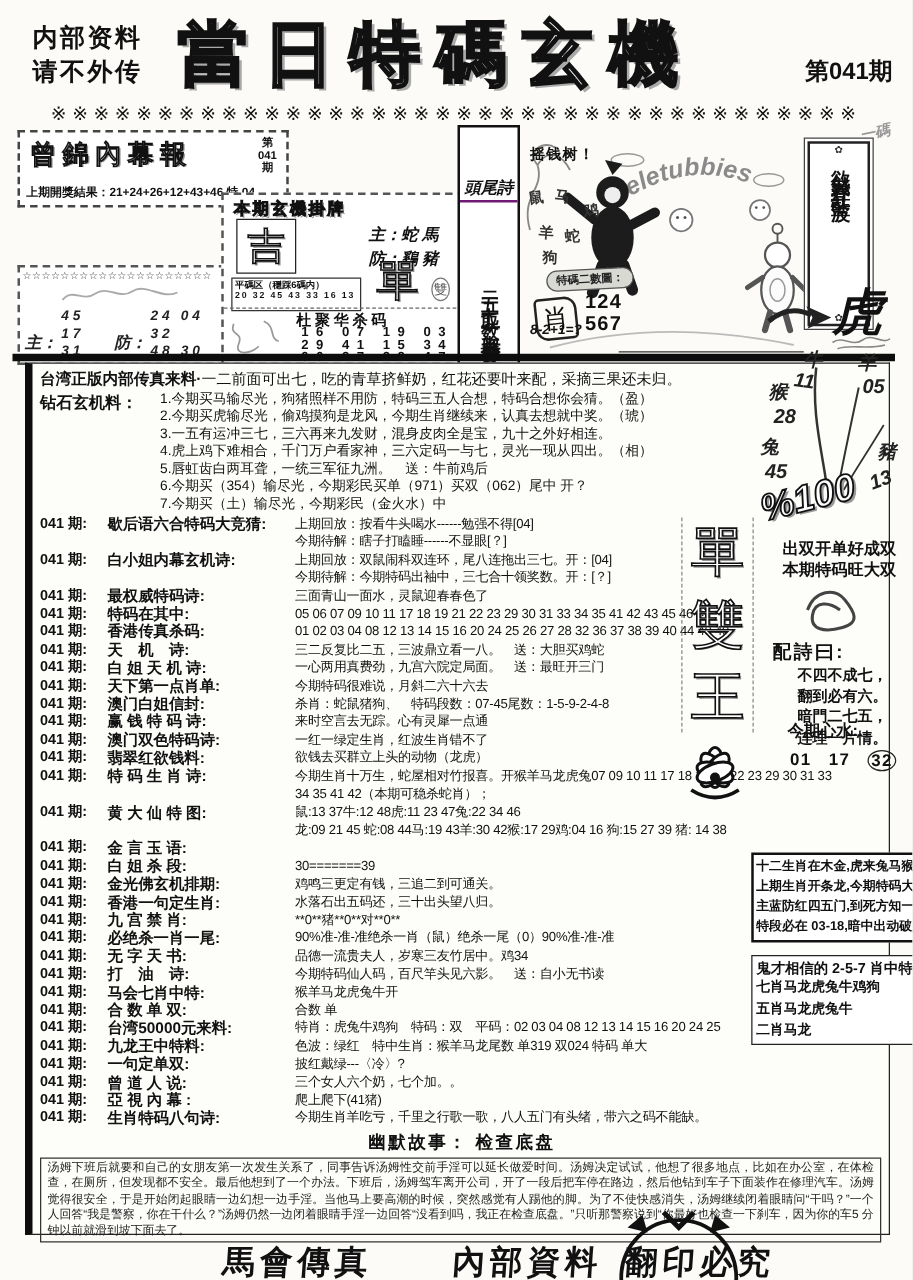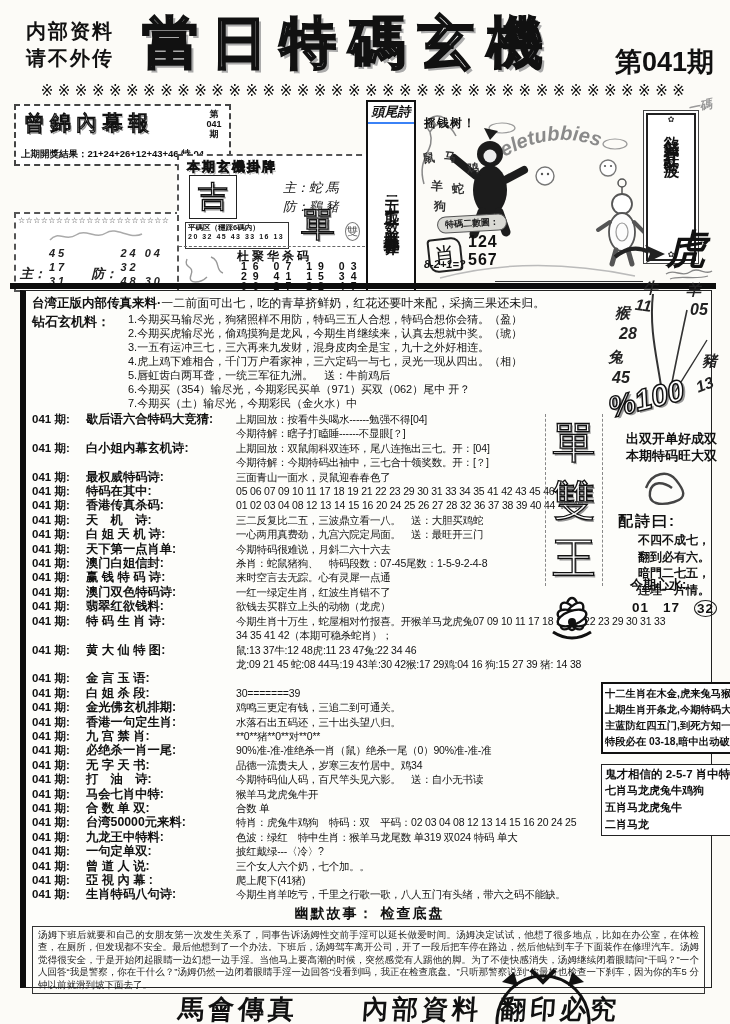--- a/index.html
+++ b/index.html
@@ -5,50 +5,50 @@
   html,body{margin:0;padding:0;background:#e8e8e4;}
   .page{position:relative;width:730px;height:1024px;background:#fcfbf7;overflow:hidden;
         font-family:"Liberation Sans","DejaVu Sans",sans-serif;color:#111;}
   .abs{position:absolute;}
   .outline{color:#fff;-webkit-text-stroke:1.3px #111;text-shadow:1.5px 1.5px 0 #999;}
   .outline2{color:#fff;-webkit-text-stroke:2px #111;text-shadow:3px 3px 0 #aaa;}
   .hand{font-style:italic;font-weight:bold;color:#222;}
   
   .confid{left:26px;top:18px;font-size:20px;font-weight:bold;line-height:27px;letter-spacing:2px;}
   .title{left:142px;top:6px;font-size:56px;font-weight:bold;letter-spacing:13px;white-space:nowrap;}
-  .issue-top{right:16px;top:44px;font-size:27px;font-weight:bold;}
+  .issue-top{right:16px;top:44px;font-size:19px;font-weight:bold;}
   .star-divider{left:0;top:82px;width:730px;text-align:center;font-size:15px;letter-spacing:4.5px;white-space:nowrap;}
   
   .reportbox{left:14px;top:104px;width:213px;height:58px;border:2px dashed #444;background:#fff;}
   .reportbox .rtitle{position:absolute;left:8px;top:3px;font-size:21px;letter-spacing:5px;white-space:nowrap;}
   .rissue{position:absolute;right:3px;top:3px;width:24px;text-align:center;font-size:9px;font-weight:bold;line-height:10px;}
   .lastdraw{position:absolute;left:5px;bottom:3px;font-size:9.5px;font-weight:bold;white-space:nowrap;}
   .starsbox{left:14px;top:212px;width:163px;height:76px;border:2px dashed #555;background:#fff;}
   .starrow{position:absolute;left:2px;top:2px;font-size:8px;letter-spacing:0.4px;white-space:nowrap;color:#333;}
   .stars-nums{position:absolute;left:4px;top:32px;display:flex;gap:6px;font-size:11px;}
   .grp{display:flex;align-items:center;gap:3px;}
   .grp .gl{font-size:13px;}
   .grp .gcol{line-height:14px;letter-spacing:3px;}
   .plaquebox{left:177px;top:154px;width:191px;height:134px;border:2px dashed #555;background:#fff;}
   .ptitle{position:absolute;left:8px;top:2px;font-size:13px;letter-spacing:2px;}
   .jicard{position:absolute;left:10px;top:19px;width:46px;height:42px;border:1.5px solid #222;
           display:flex;align-items:center;justify-content:center;font-size:30px;}
-  .zhufang{position:absolute;left:104px;top:22px;font-size:13px;font-weight:normal;font-style:italic;line-height:19px;white-space:nowrap;}
+  .zhufang{position:absolute;left:116px;top:22px;font-size:13px;font-weight:bold;font-style:italic;line-height:19px;white-space:nowrap;}
   .pingbox{position:absolute;left:6px;top:66px;width:102px;height:25px;border:1px solid #333;font-weight:bold;}
   .pingbox .pl{font-size:7.5px;display:block;padding-left:2px;}
   .pingbox .pn{font-size:7px;display:block;padding-left:2px;letter-spacing:1.5px;}
   .dan-big{position:absolute;left:122px;top:46px;font-size:34px;}
   .shuang-small{position:absolute;left:166px;top:66px;font-size:11px;border:1px solid #777;border-radius:50%;
                 padding:1px;color:#555;}
   .killsec{position:absolute;left:0;bottom:0;width:100%;height:43px;border-top:1px dashed #666;}
   .killtitle{position:absolute;left:58px;top:1px;font-size:12px;font-weight:bold;letter-spacing:3px;}
   .killrows{position:absolute;left:62px;top:14px;font-size:10.5px;font-weight:bold;line-height:10px;letter-spacing:6px;white-space:nowrap;}
   
   .headtail{left:366px;top:100px;width:46px;height:188px;border:2.5px solid #111;background:#fff;}
-  .httitle{font-size:13px;font-weight:bold;font-style:italic;text-align:center;border-bottom:2px solid #3b82f6;padding:1px 0;}
+  .httitle{font-size:13px;font-weight:bold;font-style:italic;text-align:center;border-bottom:2px solid #701a75;padding:1px 0;margin-top:38px;}
   .htbody{display:flex;justify-content:center;gap:2px;writing-mode:vertical-rl;height:158px;margin:0 auto;padding-top:4px;}
   .htcol1{font-size:14px;font-weight:bold;letter-spacing:4px;}
   .htcol2{font-size:16px;font-weight:bold;letter-spacing:2px;}
   
   .moneytree{left:424px;top:115px;font-size:12px;font-weight:bold;letter-spacing:1px;}
   .animal{font-size:12px;font-weight:bold;color:#333;}
   .tt-caption{left:437px;top:215px;font-size:9px;font-weight:bold;background:#d9d9d4;border:1px solid #555;
               border-radius:9px;padding:1px 7px;transform:rotate(-3deg);color:#222;}
   .xiao-badge{left:428px;top:238px;width:30px;height:30px;border:2px solid #222;border-radius:4px 10px 4px 10px;
               transform:rotate(-6deg);display:flex;align-items:center;justify-content:center;font-size:21px;}

